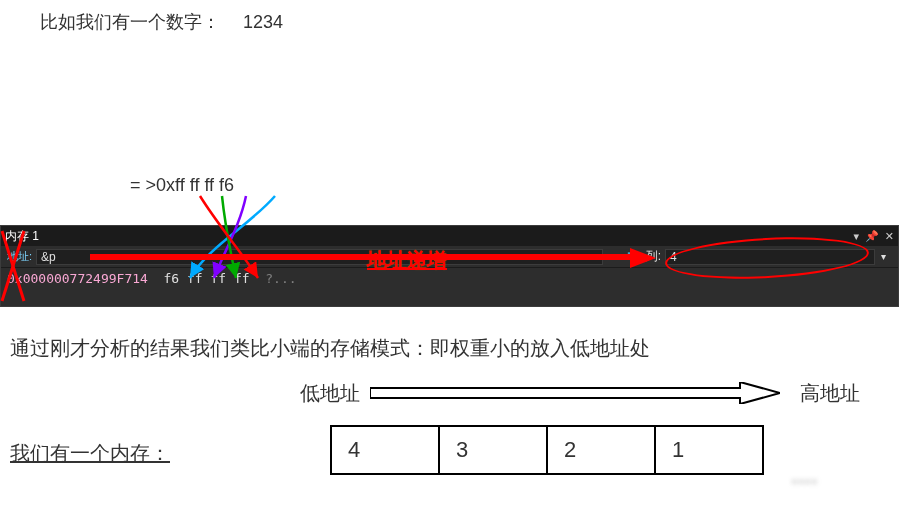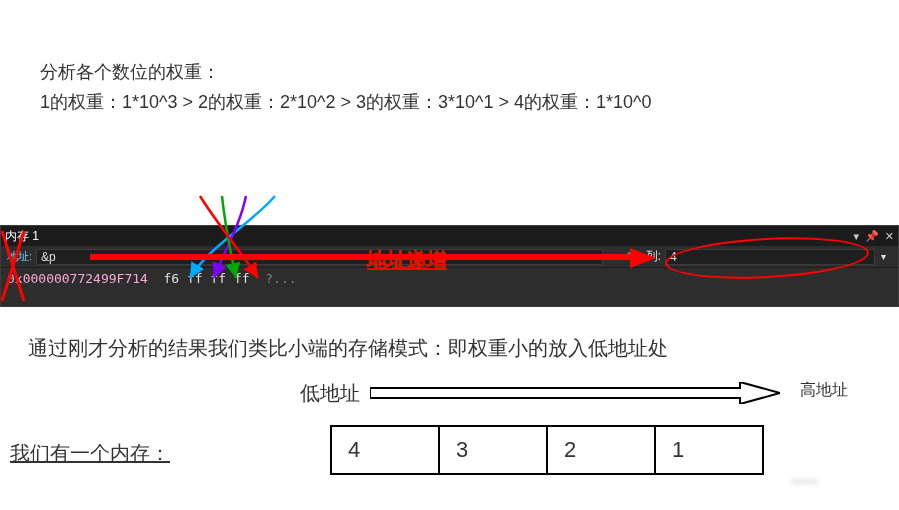--- a/index.html
+++ b/index.html
@@ -137,24 +137,24 @@
 
   
   .red-ellipse {
     position:absolute; left:665px; top:238px; width:200px; height:36px;
     border:2px solid #ff0000;
     border-radius:50%;
     pointer-events:none;
     transform:rotate(-3deg);
   }
 
-  .conclusion { position:absolute; left:28px; top:335px; font-size:20px; color:#333; }
+  .conclusion { position:absolute; left:10px; top:335px; font-size:20px; color:#333; }
 
   .low-label { position:absolute; left:300px; top:380px; font-size:20px;text-align:center; }
-  .high-label { position:absolute; left:800px; top:380px; font-size:16px; }
+  .high-label { position:absolute; left:800px; top:380px; font-size:20px; }
 
   
   .hollow-arrow {
     position:absolute; left:370px; top:382px; width:410px; height:22px;
   }
 
   .mem-label { position:absolute; left:10px; top:440px; font-size:20px;text-decoration:underline; }
 
   
   .boxes {
@@ -179,23 +179,26 @@
     color:rgba(120,120,120,0.2);
     font-size:11px;
     filter:blur(2px);
   }
 </style>
 </head>
 <body>
 
 <div class="page">
 
-  <div class="body-text line2">分析各个数位的权重：</div>
-  <div class="body-text line3">1的权重：1*10^3 &gt; 2的权重：2*10^2 &gt; 3的权重：3*10^1 &gt; 4的权重：1*10^0</div>
-
+  <div class="body-text line1">
+    <span>比如我们有一个数字：</span>
+    <span class="num">1234</span>
+  </div>
+
+  <div class="hex-label">= &gt;0xff ff ff f6</div>
 
   <div class="mem-panel">
     <div class="mem-title-bar">
       <span class="mem-title-text">内存 1</span>
       <div class="mem-title-icons">
         <span>▾</span>
         <span>📌</span>
         <span>✕</span>
       </div>
     </div>

